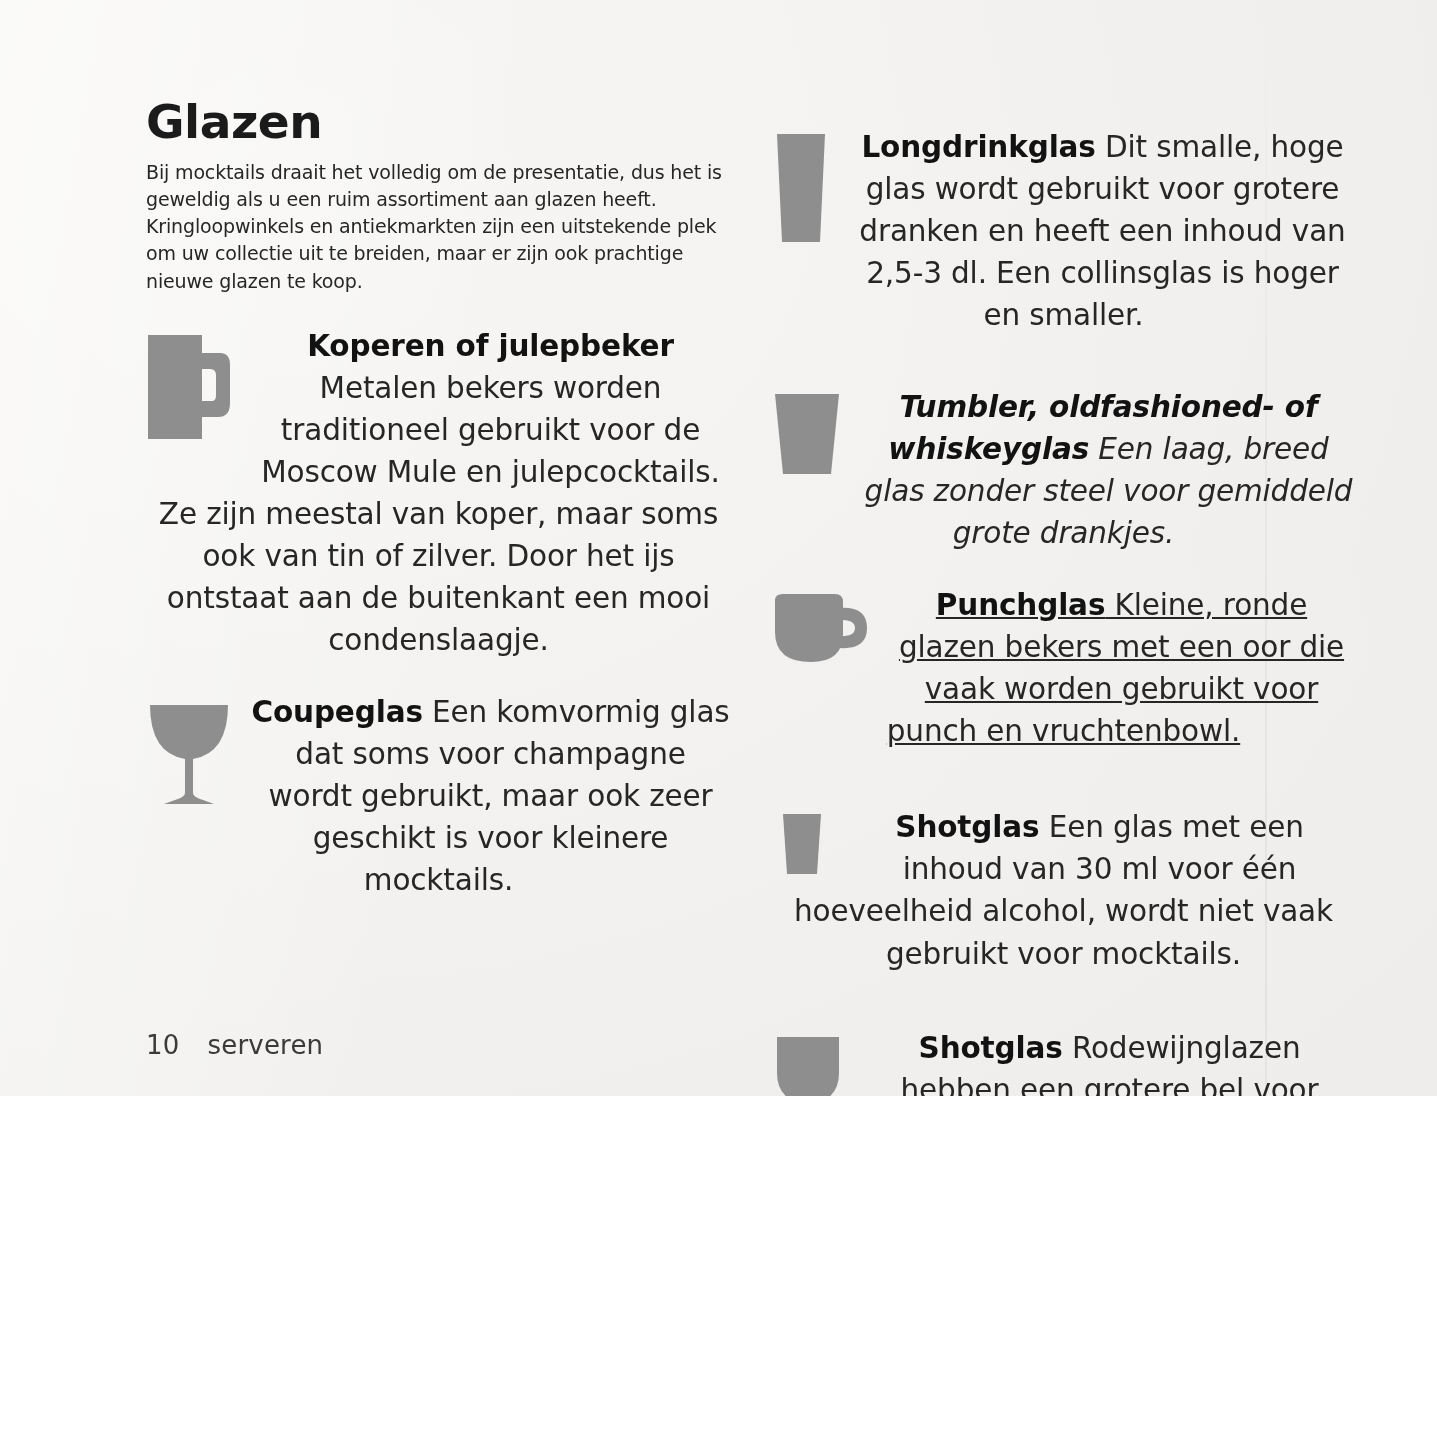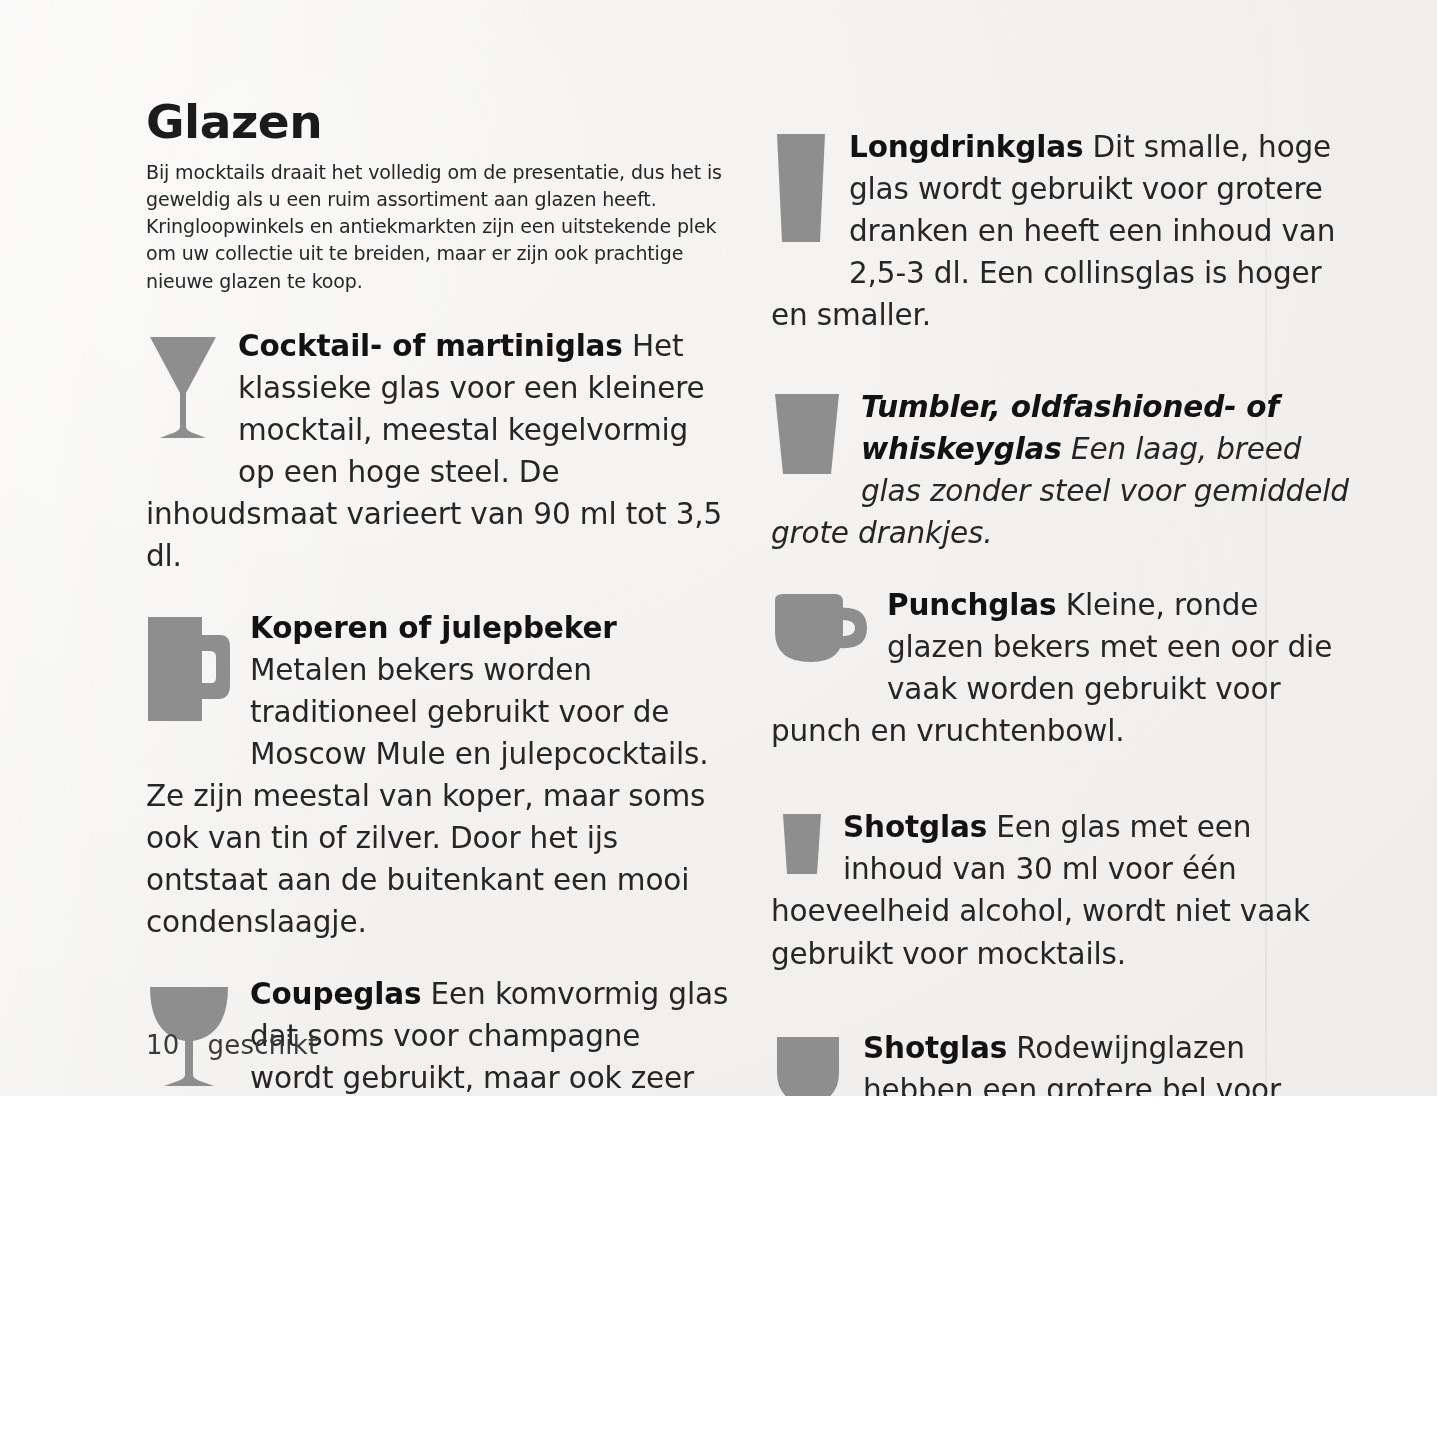--- a/index.html
+++ b/index.html
@@ -79,21 +79,21 @@
     float: left;
     margin: 6px 18px 2px 0;
     display: block;
   }
   .entry .term {
     font-weight: 700;
     color: #121212;
   }
   .entry p {
     margin: 0;
-    text-align: left;
+    text-align: center;
   }
 
   .tail-note {
     font-size: 29.5px;
     line-height: 1.43;
     color: #262626;
     letter-spacing: -0.15px;
     margin: 0;
   }
 
@@ -116,28 +116,20 @@
   <div class="paper-tint"></div>
   <div class="scan-crease"></div>
 
   <div class="col col-left">
 
     <h1 class="page-title">Glazen</h1>
 
     <p class="intro">Bij mocktails draait het volledig om de presentatie, dus het is geweldig als u een ruim assortiment aan glazen heeft. Kringloopwinkels en antiekmarkten zijn een uitstekende plek om uw collectie uit te breiden, maar er zijn ook prachtige nieuwe glazen te koop.</p>
 
 
-    <div class="entry">
-      <span class="icon">
-        <svg width="74" height="112" viewBox="0 0 74 112" aria-hidden="true">
-          <path class="g" d="M4 6 H70 L40 62 L40 96 Q40 100 50 103 L60 107 H14 L24 103 Q34 100 34 96 L34 62 Z"></path>
-        </svg>
-      </span>
-      <p><span class="term">Cocktail- of martiniglas</span><span> Het klassieke glas voor een kleinere mocktail, meestal kegelvormig op een hoge steel. De inhoudsmaat varieert van 90 ml tot 3,5 dl.</span></p>
-    </div>
 
     <div class="entry">
       <span class="icon">
         <svg width="86" height="110" viewBox="0 0 86 110" aria-hidden="true">
           <rect class="g" x="2" y="4" width="54" height="104"></rect>
           <path class="g" d="M56 22 H74 Q84 22 84 34 L84 72 Q84 86 72 86 H56 V70 H66 Q70 70 70 64 L70 44 Q70 38 64 38 H56 Z"></path>
         </svg>
       </span>
       <p><span class="term">Koperen of julepbeker</span><span> Metalen bekers worden traditioneel gebruikt voor de Moscow Mule en julepcocktails. Ze zijn meestal van koper, maar soms ook van tin of zilver. Door het ijs ontstaat aan de buitenkant een mooi condenslaagje.</span></p>
     </div>
@@ -166,21 +158,21 @@
 
     <div class="entry" style="margin-top:50px;font-style:italic;">
       <span class="icon">
         <svg width="72" height="84" viewBox="0 0 72 84" aria-hidden="true">
           <path class="g" d="M4 2 H68 L60 82 H12 Z"></path>
         </svg>
       </span>
       <p><span class="term">Tumbler, oldfashioned- of whiskeyglas</span><span> Een laag, breed glas zonder steel voor gemiddeld grote drankjes.</span></p>
     </div>
 
-    <div class="entry" style="">
+    <div class="entry" style="text-decoration:underline;">
       <span class="icon">
         <svg width="98" height="80" viewBox="0 0 98 80" aria-hidden="true">
           <path class="g" d="M4 10 Q4 4 12 4 H64 Q72 4 72 12 L72 44 Q72 72 40 72 Q4 72 4 42 Z"></path>
           <path class="g" d="M68 18 Q96 16 96 38 Q96 60 68 58 L68 46 Q84 47 84 38 Q84 29 68 30 Z"></path>
         </svg>
       </span>
       <p><span class="term">Punchglas</span><span> Kleine, ronde glazen bekers met een oor die vaak worden gebruikt voor punch en vruchtenbowl.</span></p>
     </div>
 
     <div class="entry" style="margin-top:54px;">
@@ -199,16 +191,16 @@
         </svg>
       </span>
       <p><span class="term">Shotglas</span><span> Rodewijnglazen hebben een grotere bel voor optimale oxygenatie, terwijl wittewijnglazen smaller zijn. Ze zijn verkrijgbaar in vele breiden en maten.</span></p>
     </div>
 
     <p class="tail-note" style="margin-top:78px;">Andere glazen die in dit boek worden gebruikt zijn onder meer Irishcoffeeglazen, ballon-, water- en sherryglazen, glaasjes bedoeld voor Marokkaanse thee, ijscoupes en sorbetglazen.</p>
 
   </div>
 
   <div class="footer">
-    <span class="pagenum">10</span><span>geschikt</span>
+    <span class="pagenum">10</span><span>serveren</span>
   </div>
 
 </div>
 
 </body></html>

